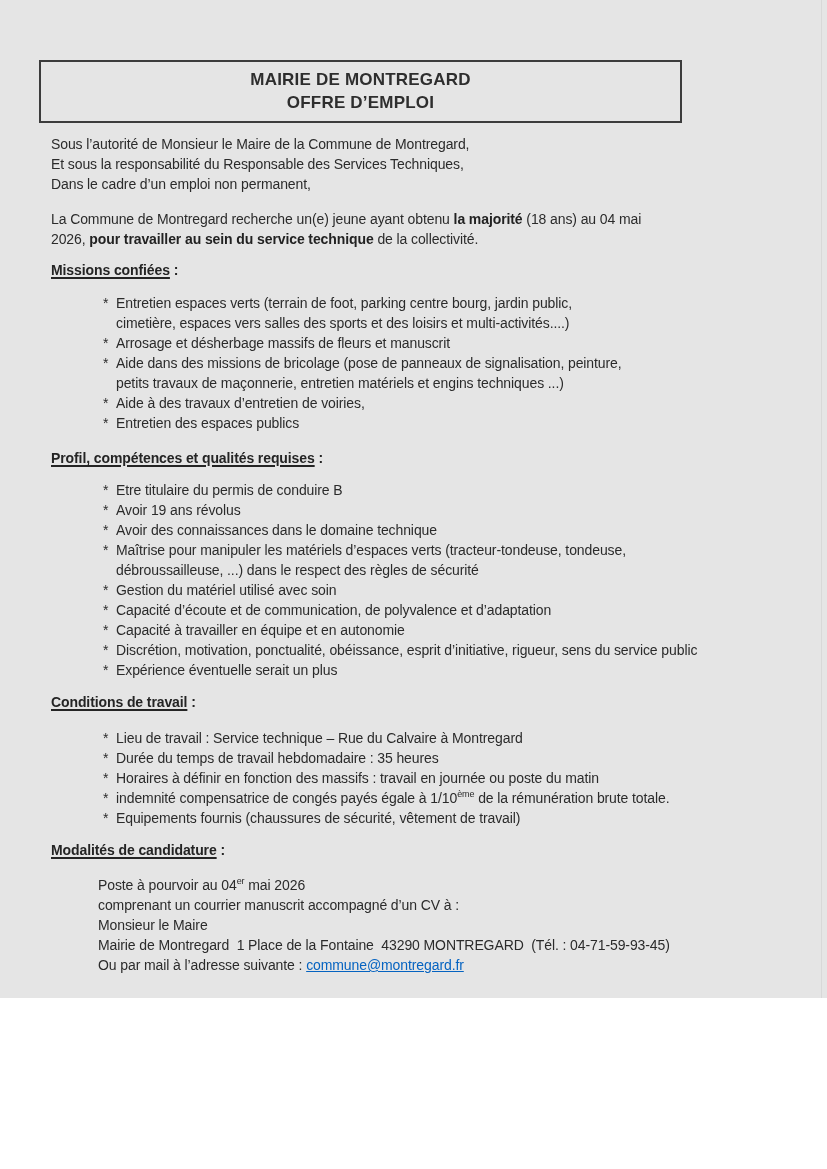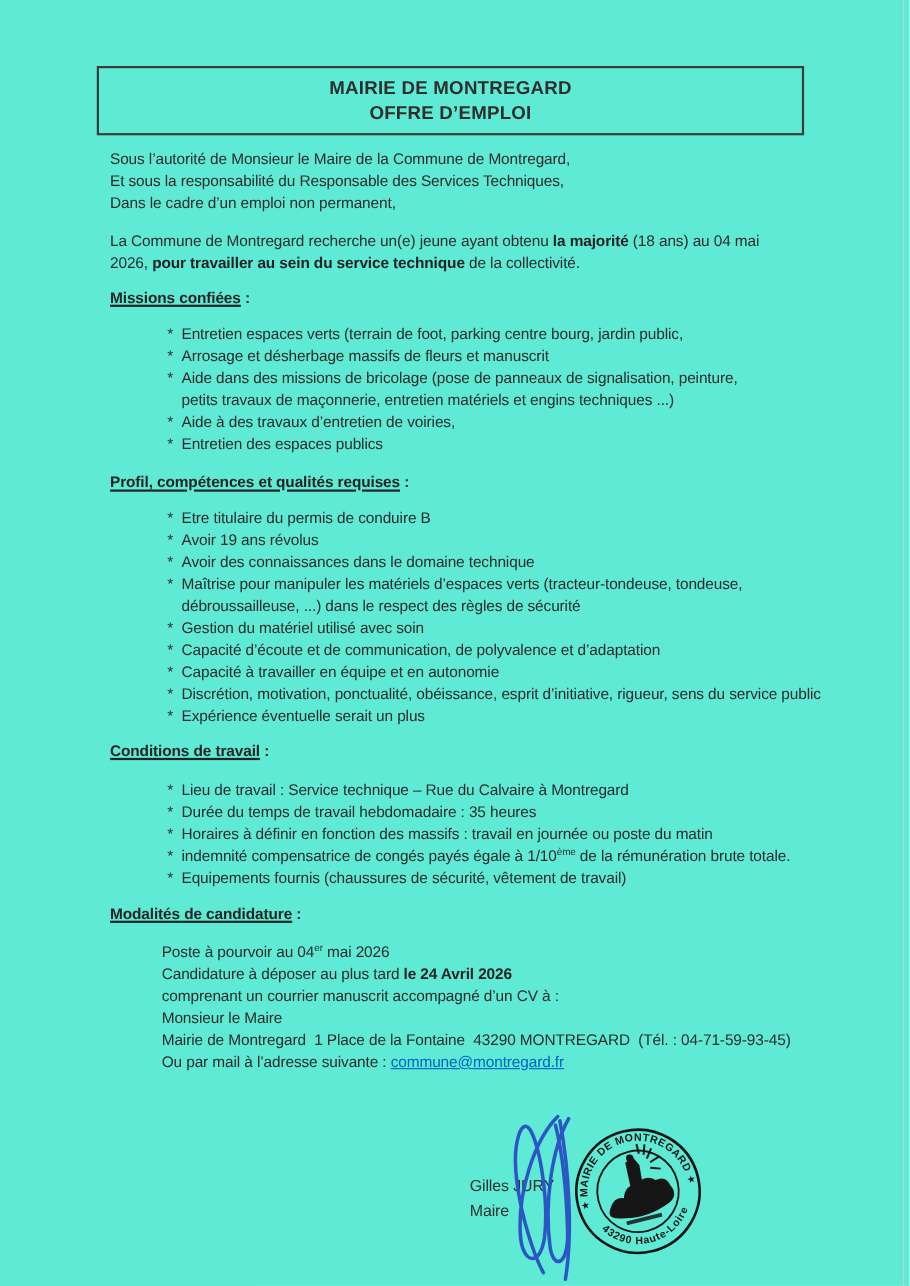--- a/index.html
+++ b/index.html
@@ -1,27 +1,27 @@
 <!DOCTYPE html>
 <html><head>
 <meta charset="utf-8">
 <style>
   * { margin:0; padding:0; box-sizing:border-box; }
   html,body { background:#ffffff; }
   .page {
     position:relative;
-    width:827px; height:1169px;
-    background:#5eead4;
+    width:827px; height:998px;
+    background:#e5e5e5;
     overflow:hidden;
     font-family:"Liberation Sans","DejaVu Sans",sans-serif;
     font-size:14px;
     line-height:20px;
     letter-spacing:-0.1px;
     color:#2b2b2b;
-    padding-left:100px; padding-right:55px;
+    padding-left:51px; padding-right:55px;
   }
   .title-box {
     margin:60px 0 0 -12px;
     width:643px;
     border:2px solid #3c3c3c;
     padding:6px 4px 7px 4px;
     text-align:center;
   }
   .title-line {
     font-size:17px; font-weight:700; line-height:23px;
@@ -79,20 +79,21 @@
     <div><span>La Commune de Montregard recherche un(e) jeune ayant obtenu </span><b>la majorité</b><span> (18 ans) au 04 mai</span></div>
     <div><span>2026, </span><b>pour travailler au sein du service technique</b><span> de la collectivité.</span></div>
   </div>
 
   <div class="section-heading"><span class="u">Missions confiées</span><span> :</span></div>
   <div class="list mt13">
     <div class="li">
       <span class="star">*</span>
       <span class="txt">
           <div>Entretien espaces verts (terrain de foot, parking centre bourg, jardin public,</div>
+          <div>cimetière, espaces vers salles des sports et des loisirs et multi-activités....)</div>
         </span>
     </div>
     <div class="li">
       <span class="star">*</span>
       <span class="txt">Arrosage et désherbage massifs de fleurs et manuscrit</span>
     </div>
     <div class="li">
       <span class="star">*</span>
       <span class="txt">
           <div>Aide dans des missions de bricolage (pose de panneaux de signalisation, peinture,</div>
@@ -174,21 +175,20 @@
     </div>
     <div class="li">
       <span class="star">*</span>
       <span class="txt">Equipements fournis (chaussures de sécurité, vêtement de travail)</span>
     </div>
   </div>
 
   <div class="section-heading mt12"><span class="u">Modalités de candidature</span><span> :</span></div>
   <div class="modalites-block">
     <div><span>Poste à pourvoir au 04</span><sup>er</sup><span> mai 2026</span></div>
-    <div><span>Candidature à déposer au plus tard </span><b>le 24 Avril 2026</b></div>
     <div>comprenant un courrier manuscrit accompagné d’un CV à :</div>
     <div>Monsieur le Maire</div>
     <div class="prewrap">Mairie de Montregard  1 Place de la Fontaine  43290 MONTREGARD  (Tél. : 04-71-59-93-45)</div>
     <div><span>Ou par mail à l’adresse suivante : </span><a class="email">commune@montregard.fr</a></div>
   </div>
 
   <div class="signatory">
     <div>Gilles JURY</div>
     <div>Maire</div>
   </div>

